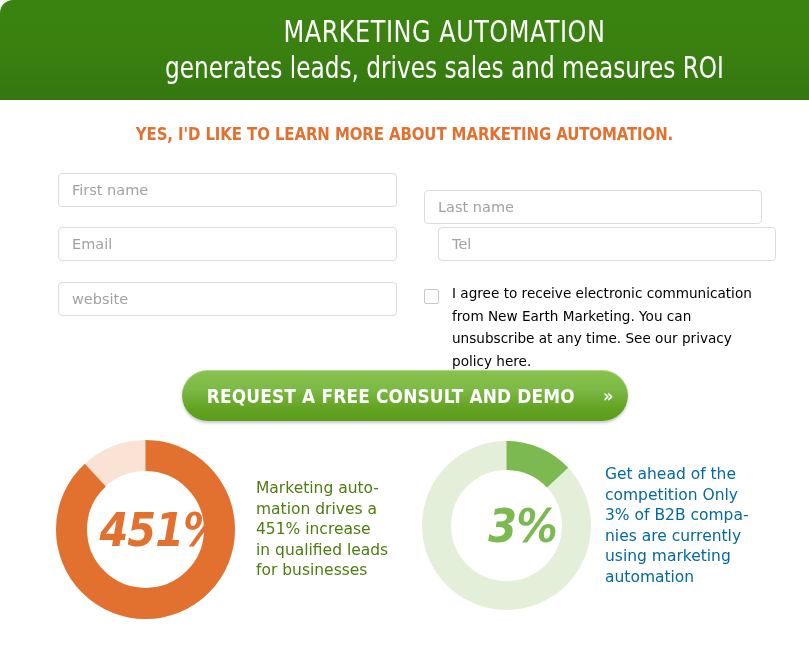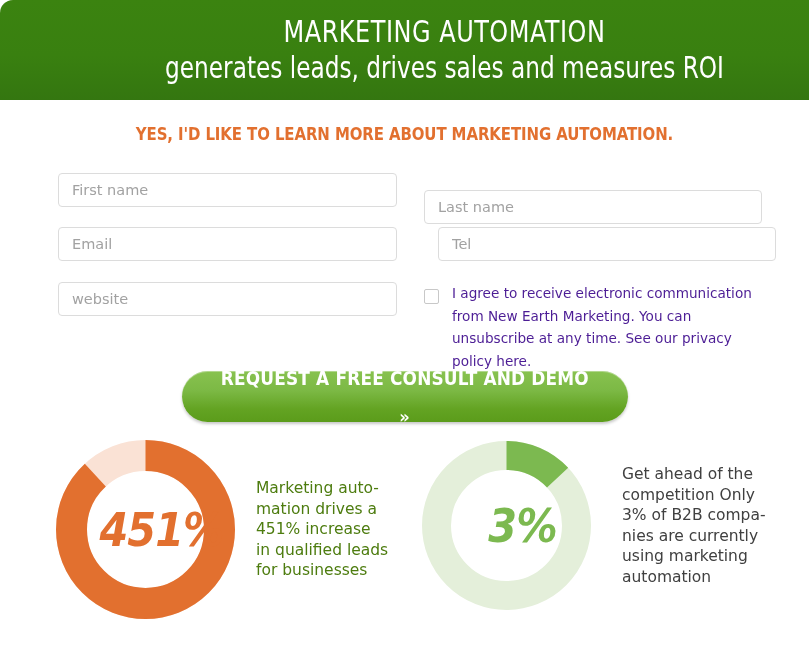--- a/index.html
+++ b/index.html
@@ -114,21 +114,21 @@
     width: 15px;
     height: 15px;
     margin-top: 7px;
     box-sizing: border-box;
     border: 1px solid #c8c8c8;
     border-radius: 2px;
     background: #fff;
     cursor: pointer;
   }
   .consent-text {
-    color: #4c1d95;
+    color: #000000;
     font-size: 13.6px;
     line-height: 22.5px;
     font-family: "DejaVu Sans", "Liberation Sans", sans-serif;
   }
 
   
   .cta-wrap {
     position: absolute;
     left: 0;
     top: 370px;
@@ -146,21 +146,20 @@
     border: none;
     border-radius: 26px;
     background: linear-gradient(180deg, #88c24f 0%, #7cb945 38%, #63a322 75%, #5b9c1b 100%);
     box-shadow: 0 2px 3px rgba(0,0,0,0.22), inset 0 1px 0 rgba(255,255,255,0.35);
     color: #ffffff;
     font-size: 20px;
     font-weight: bold;
     letter-spacing: 0.2px;
     cursor: pointer;
     font-family: "DejaVu Sans Condensed", "Liberation Sans Narrow", "Liberation Sans", sans-serif;
-    flex-direction: column;
   }
   .cta-label { transform: scaleX(0.94); display:inline-block; }
   .cta-arrow { font-size: 18px; font-weight: bold; }
 
   
   .stats {
     position: absolute;
     left: 0;
     top: 440px;
     width: 809px;
@@ -189,21 +188,21 @@
   }
   #donut-1 .donut-value { font-size: 46px; color: #e2702f; letter-spacing: -1px; }
   #donut-2 .donut-value { font-size: 46px; color: #7cb950; letter-spacing: -1px; }
 
   .stat-text {
     font-size: 15.5px;
     line-height: 20.5px;
     font-family: "DejaVu Sans", "Liberation Sans", sans-serif;
   }
   #stat-1 .stat-text { color: #4d7c0f; margin-left: 21px; width: 160px; }
-  #stat-2 .stat-text { color: #404040; margin-left: 30px; width: 180px; }
+  #stat-2 .stat-text { color: #0369a1; margin-left: 13px; width: 180px; }
   .stat-text div { white-space: nowrap; }
 </style>
 </head>
 <body>
 
 <div class="page">
 
   <div class="banner">
     <div class="banner-line1">MARKETING AUTOMATION</div>
     <div class="banner-line2">generates leads, drives sales and measures ROI</div>

